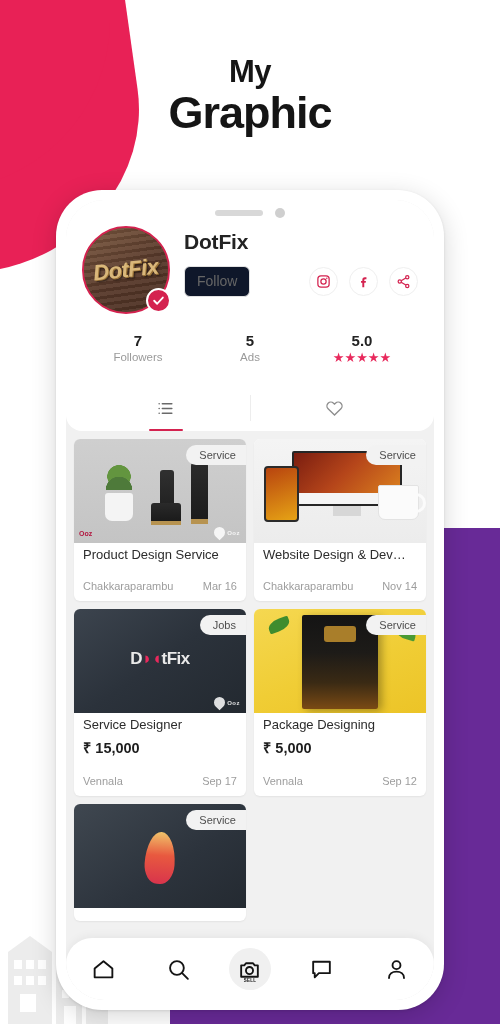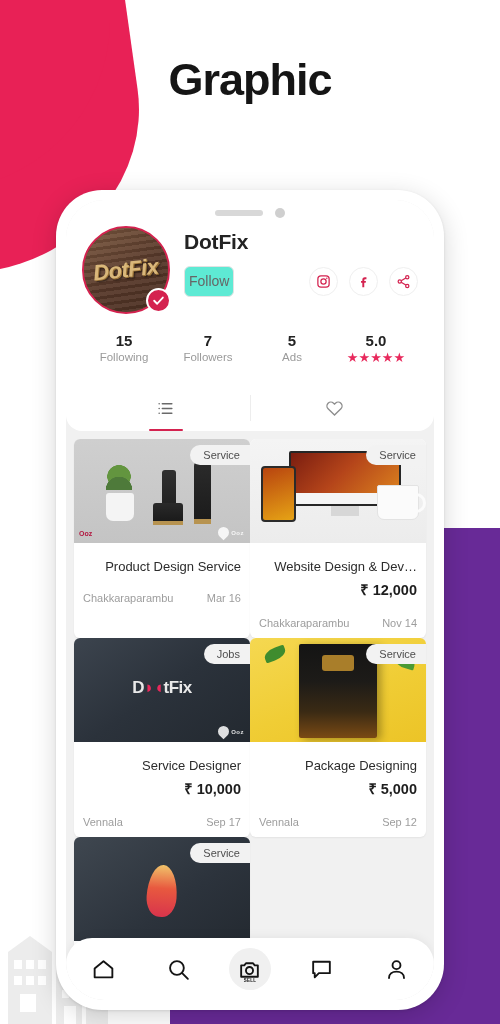--- a/index.html
+++ b/index.html
@@ -183,23 +183,23 @@
     color: #232323;
     letter-spacing: -0.2px;
   }
   .prof-actions {
     margin-top: 12px;
     display: flex;
     align-items: center;
   }
   .follow-btn {
     border: 1px solid #e2e2e2;
-    background: #5eead4;
+    background: #0f172a;
     border-radius: 6px;
-    padding: 7px 4px;
+    padding: 7px 12px;
     font-size: 14px;
     color: #666;
     font-family: "Liberation Sans", sans-serif;
     cursor: pointer;
     line-height: 1.1;
   }
   .socials {
     margin-left: auto;
     display: flex;
     gap: 11px;
@@ -281,20 +281,21 @@
   
   .listings {
     flex: 1 1 auto;
     background: #f1f1f1;
     padding: 8px 8px 0 8px;
     overflow: hidden;
   }
   .grid {
     display: grid;
     grid-template-columns: 1fr 1fr;
+    gap: 8px;
   }
   .card {
     background: #ffffff;
     border-radius: 6px;
     overflow: hidden;
     box-shadow: 0 1px 2px rgba(0,0,0,0.06);
     cursor: pointer;
   }
   .card-img {
     position: relative;
@@ -319,21 +320,21 @@
     z-index: 4;
     opacity: 0.85;
   }
   .wm .pin {
     width: 11px; height: 11px;
     border-radius: 50% 50% 50% 0;
     background: #ffffff;
     transform: rotate(-45deg);
   }
   .wm .wtxt { font-size: 6px; color: #fff; font-weight: bold; letter-spacing: 0.5px; }
-  .card-body { padding: 16px 9px 9px 9px; text-align: right; }
+  .card-body { padding: 4px 9px 9px 9px; }
   .card-title {
     font-size: 13px;
     color: #2c2c2c;
     white-space: nowrap;
     overflow: hidden;
     text-overflow: ellipsis;
   }
   .card-price {
     font-size: 14.5px;
     font-weight: bold;
@@ -565,20 +566,21 @@
       <rect x="20" y="80" width="16" height="18"></rect>
       <rect x="62" y="60" width="7" height="8"></rect>
         <rect x="72" y="60" width="7" height="8"></rect>
       <rect x="62" y="76" width="7" height="8"></rect>
         <rect x="72" y="76" width="7" height="8"></rect>
       <rect x="64" y="92" width="12" height="18"></rect>
     </g>
   </svg>
 
   <div class="page-title">
+    <span class="t-small">My</span>
     <span class="t-big">Graphic</span>
   </div>
 
   <div class="phone">
     <div class="screen">
 
       <div class="notch">
         <div class="speaker"></div>
         <div class="cam"></div>
       </div>
@@ -623,24 +625,20 @@
                     <path d="M8.3 10.8 L15.7 6.4 M8.3 13.2 L15.7 17.6"></path>
                   </svg>
                 </div>
               </div>
             </div>
           </div>
         </div>
 
         <div class="stats">
           <div class="stat">
-            <div class="val">15</div>
-            <div class="lbl">Following</div>
-          </div>
-          <div class="stat">
             <div class="val">7</div>
             <div class="lbl">Followers</div>
           </div>
           <div class="stat">
             <div class="val">5</div>
             <div class="lbl">Ads</div>
           </div>
           <div class="stat">
             <div class="val">5.0</div>
             <div class="stars">★★★★★</div>
@@ -698,42 +696,41 @@
               <div class="art-web">
                 <div class="monitor"></div>
                 <div class="mstand"></div>
                 <div class="phone-mock"></div>
                 <div class="mug"></div>
               </div>
               <div class="badge">Service</div>
             </div>
             <div class="card-body">
               <div class="card-title">Website Design &amp; Dev…</div>
-              <div class="card-price">₹ 12,000</div>
               <div class="card-meta">
                 <span class="loc">Chakkaraparambu</span>
                 <span class="date">Nov 14</span>
               </div>
             </div>
           </div>
 
           <div class="card">
             <div class="card-img">
               <div class="art-dark">
                 <div class="logotxt">D<span class="dot">◗◖</span>tFix</div>
               </div>
               <div class="badge">Jobs</div>
               <div class="wm">
                 <div class="pin"></div>
                 <span class="wtxt">Ooz</span>
               </div>
             </div>
             <div class="card-body">
               <div class="card-title">Service Designer</div>
-              <div class="card-price">₹ 10,000</div>
+              <div class="card-price">₹ 15,000</div>
               <div class="card-meta">
                 <span class="loc">Vennala</span>
                 <span class="date">Sep 17</span>
               </div>
             </div>
           </div>
 
           <div class="card">
             <div class="card-img">
               <div class="art-pack">

